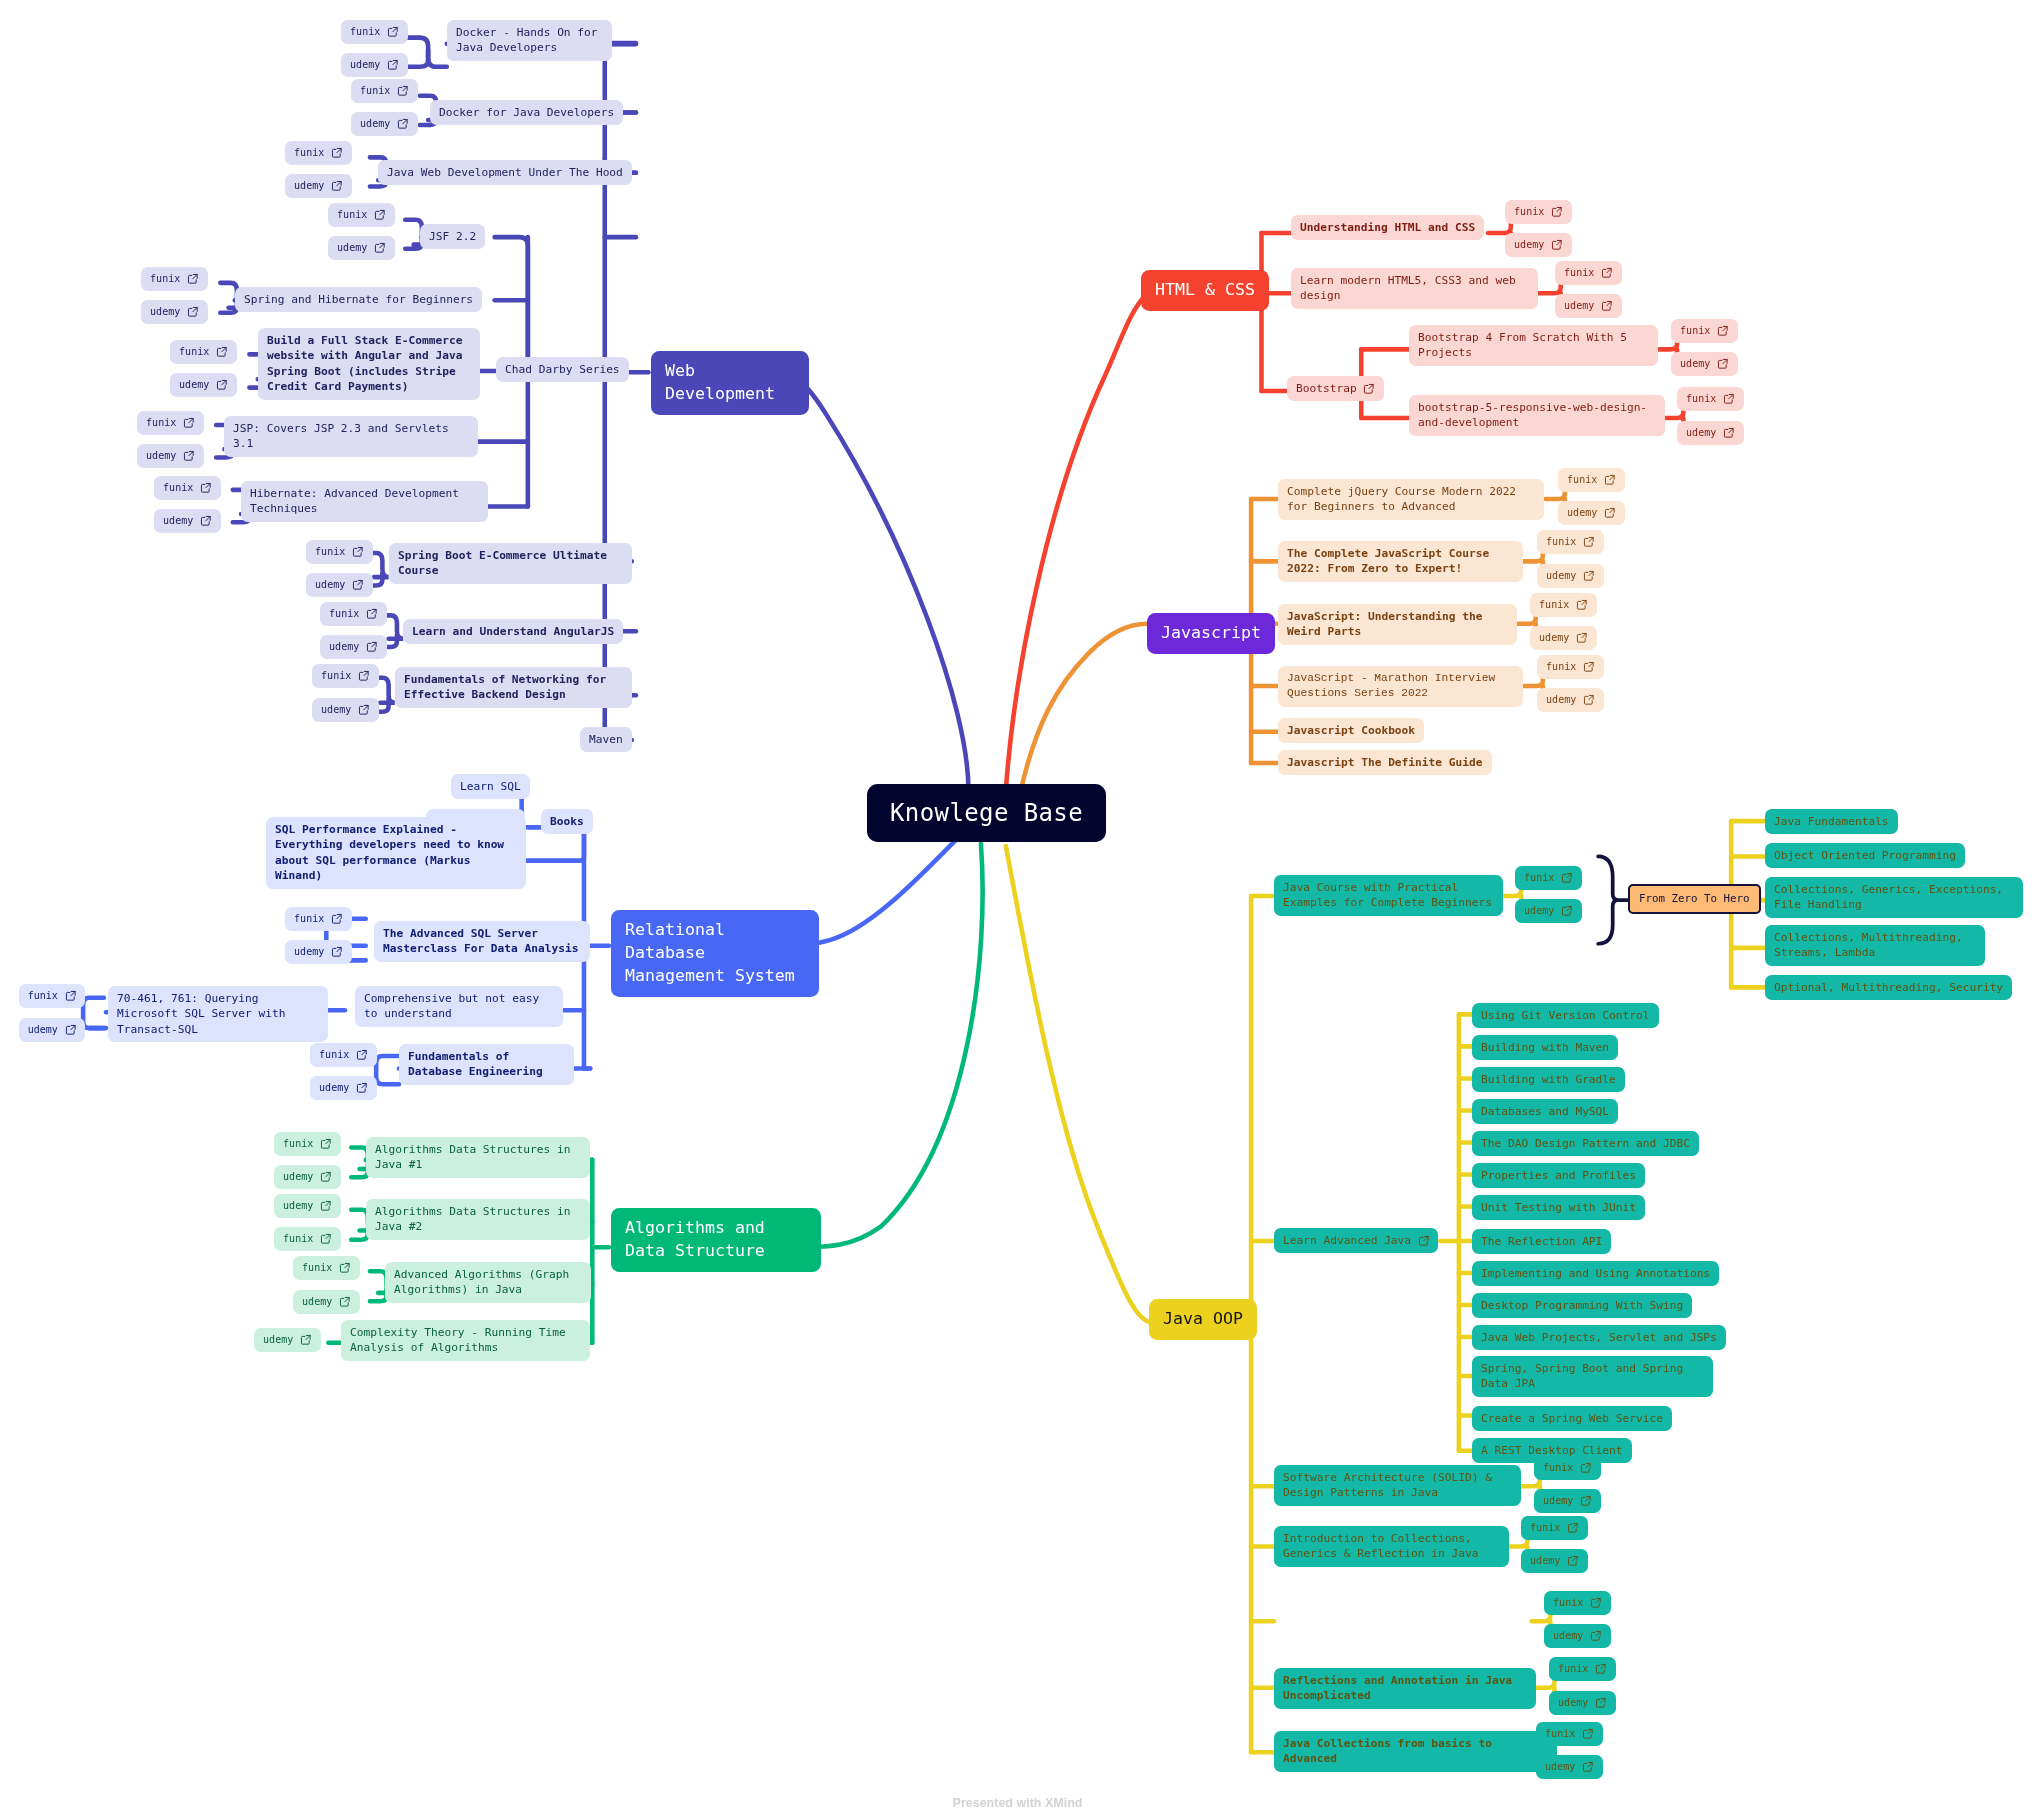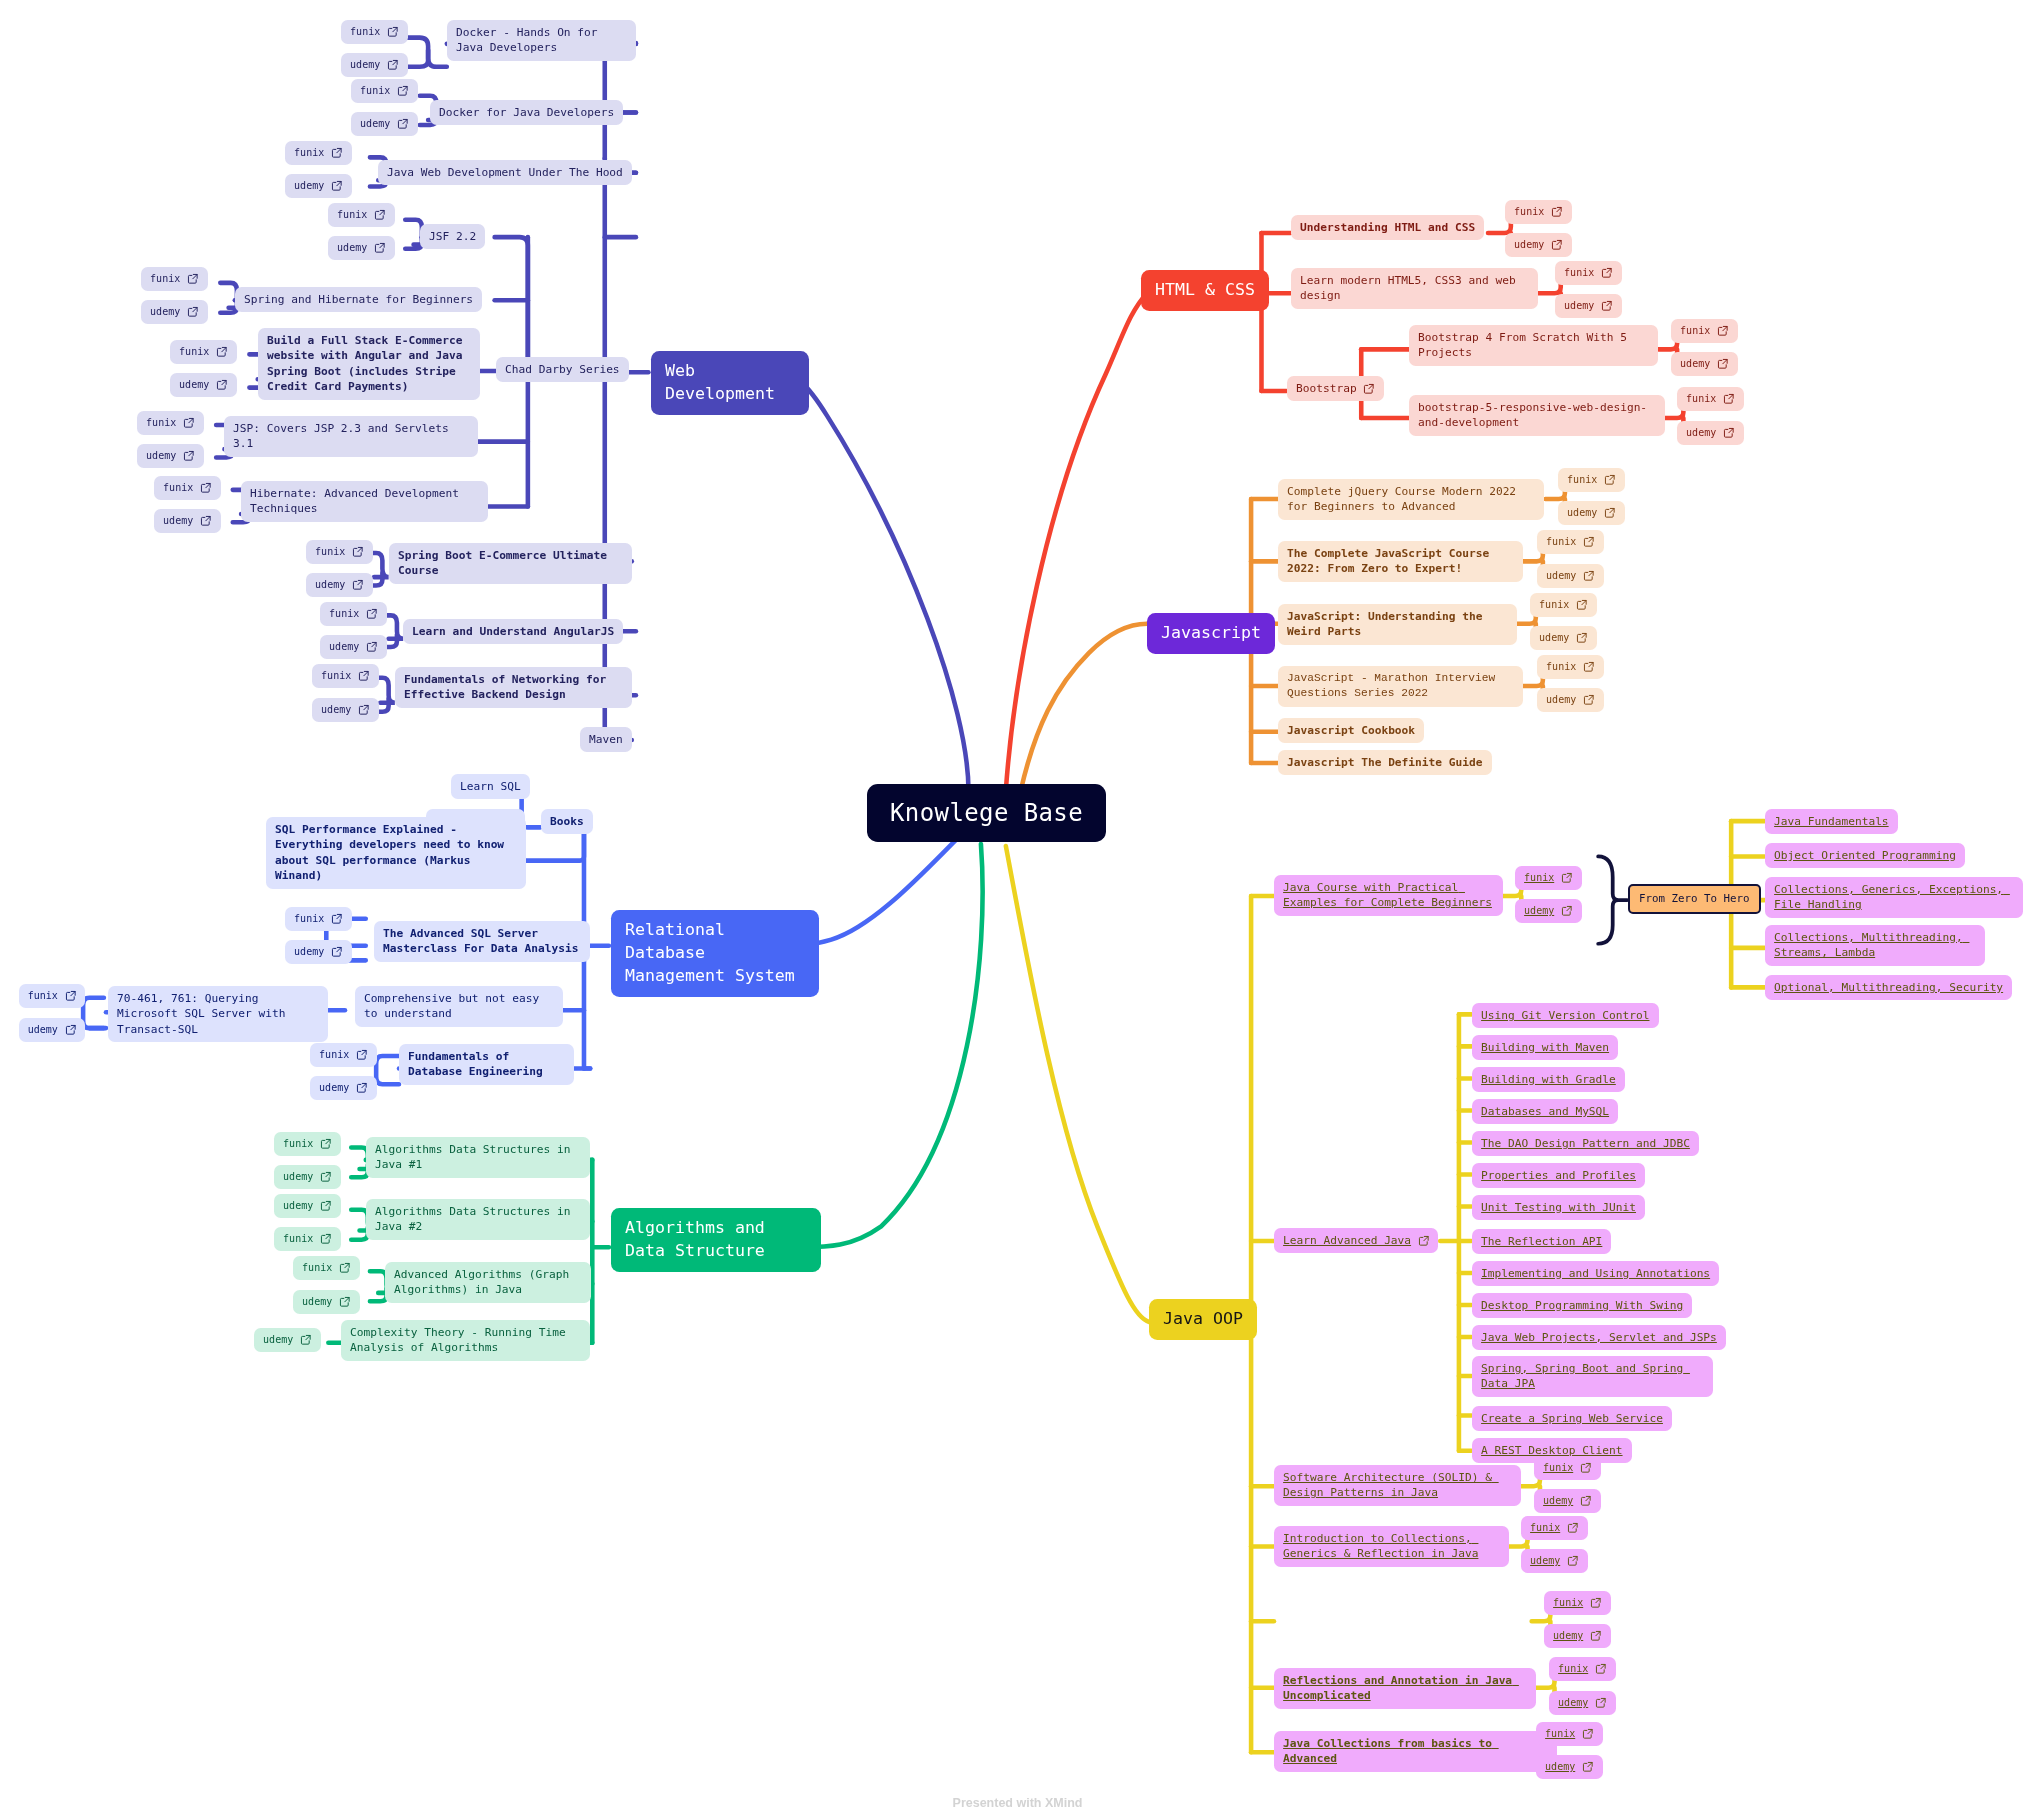--- a/index.html
+++ b/index.html
@@ -66,21 +66,21 @@
   .branch.b-html  { background: #f4422f; }
   .branch.b-js    { background: #6d28d9; margin-top: 12px; }
   .branch.b-java  { background: #ecd21f; color: #161616; }
 
   
   .n-web   { background: #dcdcf2; color: #23225e; }
   .n-rdbms { background: #dde2fd; color: #112071; }
   .n-algo  { background: #ccf0e0; color: #09613f; }
   .n-html  { background: #fbd7d3; color: #7e1b12; }
   .n-js    { background: #fbe6d3; color: #7a4212; }
-  .n-java  { background: #f0abfc; color: #5e5511; text-decoration: underline; }
+  .n-java  { background: #14b8a6; color: #5e5511; }
 
   .f20 { font-size: 10px; }
   .f22 { font-size: 11.2px; }
   .bold { font-weight: bold; }
 
   
   .summary {
     background: #fdba74;
     color: #12123a;
     border: 2.1px solid #12123a;
@@ -353,21 +353,21 @@
   </div>
 
   <div class="node branch b-js" style="left:1147px; top:601px;">
     <span class="txt">Javascript</span>
   </div>
 
   <div class="node branch b-java" style="left:1149px; top:1299px;">
     <span class="txt">Java OOP</span>
   </div>
 
-  <div class="node n-web f22" style="left:447px; top:20px; width:189px;">
+  <div class="node n-web f22" style="left:447px; top:20px; width:165px;">
     <span class="txt">Docker - Hands On for Java Developers</span>
   </div>
   <div class="node n-web f20 link-node" style="left:341px; top:20px;">
     <span class="txt">funix</span>
     <span class="lnk"><svg width="11.6" height="11.6" viewBox="0 0 24 24" fill="none" stroke="currentColor" stroke-width="2" stroke-linecap="round" stroke-linejoin="round">
           <path d="M13 3h8v8"></path>
           <path d="M21 3l-9 9"></path>
           <path d="M19 14v5a2 2 0 0 1-2 2H5a2 2 0 0 1-2-2V7a2 2 0 0 1 2-2h5"></path>
         </svg></span>
   </div>

